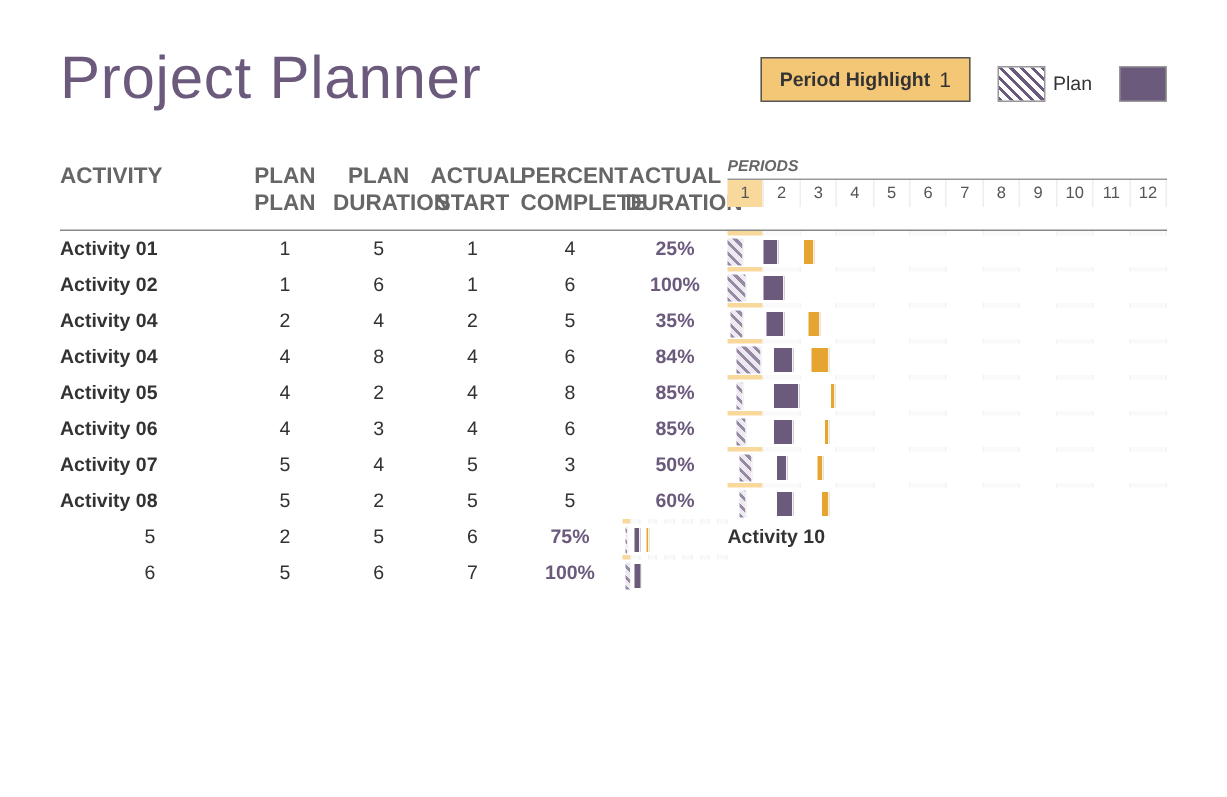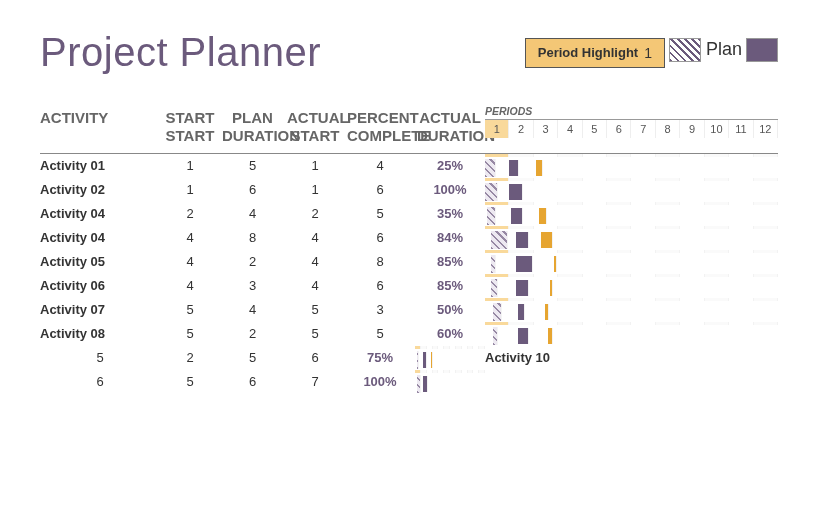--- a/index.html
+++ b/index.html
@@ -18,43 +18,43 @@
     margin-bottom: 30px;
   }
   .title {
     font-size: 40px;
     font-weight: 400;
     color: #6b5a7c;
     letter-spacing: 0.5px;
   }
   .legend {
     display: flex;
-    align-items: flex-start;
-    gap: 4px;
+    align-items: flex-end;
+    gap: 18px;
   }
   .highlight-box {
     background: #f4c776;
     border: 1px solid #555;
     padding: 6px 12px;
     font-size: 13px;
     font-weight: bold;
     color: #333;
     display: flex;
     align-items: center;
     gap: 6px;
   }
   .highlight-box .num {
     font-weight: normal;
     font-size: 14px;
   }
   .legend-item {
     display: flex;
     align-items: center;
     gap: 5px;
-    font-size: 18px;
+    font-size: 13px;
   }
   .legend-swatch {
     width: 30px;
     height: 22px;
     display: inline-block;
   }
   .plan-pattern {
     background: repeating-linear-gradient(45deg, #6b5a7c 0 2px, #fff 2px 5px);
     border: 1px solid #999;
   }
@@ -163,21 +163,21 @@
     <div class="legend-item">
       <span class="legend-swatch plan-pattern"></span>
       <span>Plan</span>
     </div>
     <span class="legend-swatch solid-swatch"></span>
   </div>
 </div>
 
 <div class="table-wrap" id="table-wrap">
   <div class="th left">ACTIVITY</div>
-  <div class="th">START START</div>
+  <div class="th">PLAN PLAN</div>
   <div class="th">PLAN DURATION</div>
   <div class="th">ACTUAL START</div>
   <div class="th">PERCENT COMPLETE</div>
   <div class="th">ACTUAL DURATION</div>
   <div>
     <div class="periods-header">PERIODS</div>
     <div class="period-nums" id="period-nums">
         <div class="highlight-col">1</div>
         <div>2</div>
         <div>3</div>

